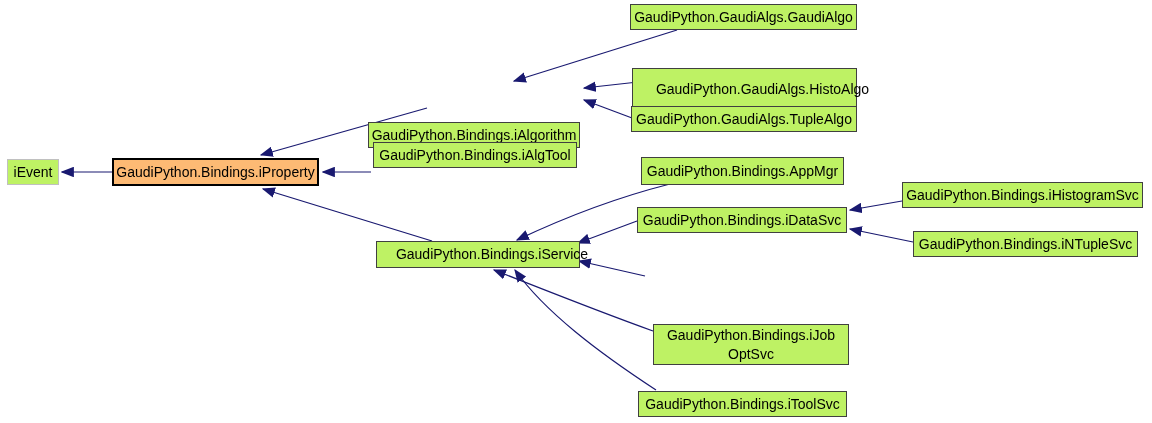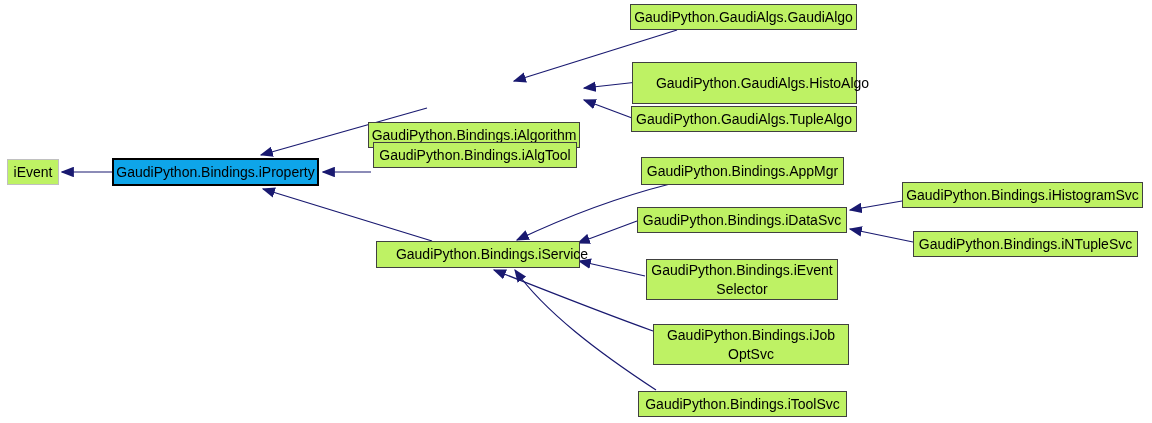--- a/index.html
+++ b/index.html
@@ -31,21 +31,21 @@
     align-items: center;
     justify-content: center;
     text-align: center;
     font-size: 14px;
     line-height: 1.3;
     color: #000000;
     white-space: pre-line;
     cursor: pointer;
   }
   .node.highlight {
-    background: #0ea5e9;
+    background: #fdba74;
     border: 2px solid #000000;
     cursor: default;
   }
   .node.external {
     border: 1px solid #c0c0c0;
     cursor: default;
   }
   .node .lbl {
     display: block;
     padding: 0 3px;
@@ -100,40 +100,36 @@
   </div>
 
   <div class="node" style="left:376px; top:241px; width:204px; height:27px;padding-left:28px;">
     <span class="lbl">GaudiPython.Bindings.iService</span>
   </div>
 
   <div class="node" style="left:630px; top:4px; width:227px; height:26px;">
     <span class="lbl">GaudiPython.GaudiAlgs.GaudiAlgo</span>
   </div>
 
-  <div class="node" style="left:632px; top:62px; width:225px; height:42px;padding-left:36px;">
+  <div class="node" style="left:632px; top:68px; width:225px; height:42px;padding-left:36px;">
     <span class="lbl">GaudiPython.GaudiAlgs.HistoAlgo</span>
   </div>
 
   <div class="node" style="left:631px; top:106px; width:226px; height:26px;">
     <span class="lbl">GaudiPython.GaudiAlgs.TupleAlgo</span>
   </div>
 
   <div class="node" style="left:641px; top:157px; width:203px; height:28px;">
     <span class="lbl">GaudiPython.Bindings.AppMgr</span>
   </div>
 
   <div class="node" style="left:637px; top:207px; width:210px; height:26px;">
     <span class="lbl">GaudiPython.Bindings.iDataSvc</span>
   </div>
 
-  <div class="node" style="left:646px; top:259px; width:192px; height:41px;">
-    <span class="lbl">GaudiPython.Bindings.iEvent
-Selector</span>
-  </div>
 
   <div class="node" style="left:653px; top:324px; width:196px; height:41px;">
     <span class="lbl">GaudiPython.Bindings.iJob
 OptSvc</span>
   </div>
 
   <div class="node" style="left:638px; top:391px; width:209px; height:26px;">
     <span class="lbl">GaudiPython.Bindings.iToolSvc</span>
   </div>
 

